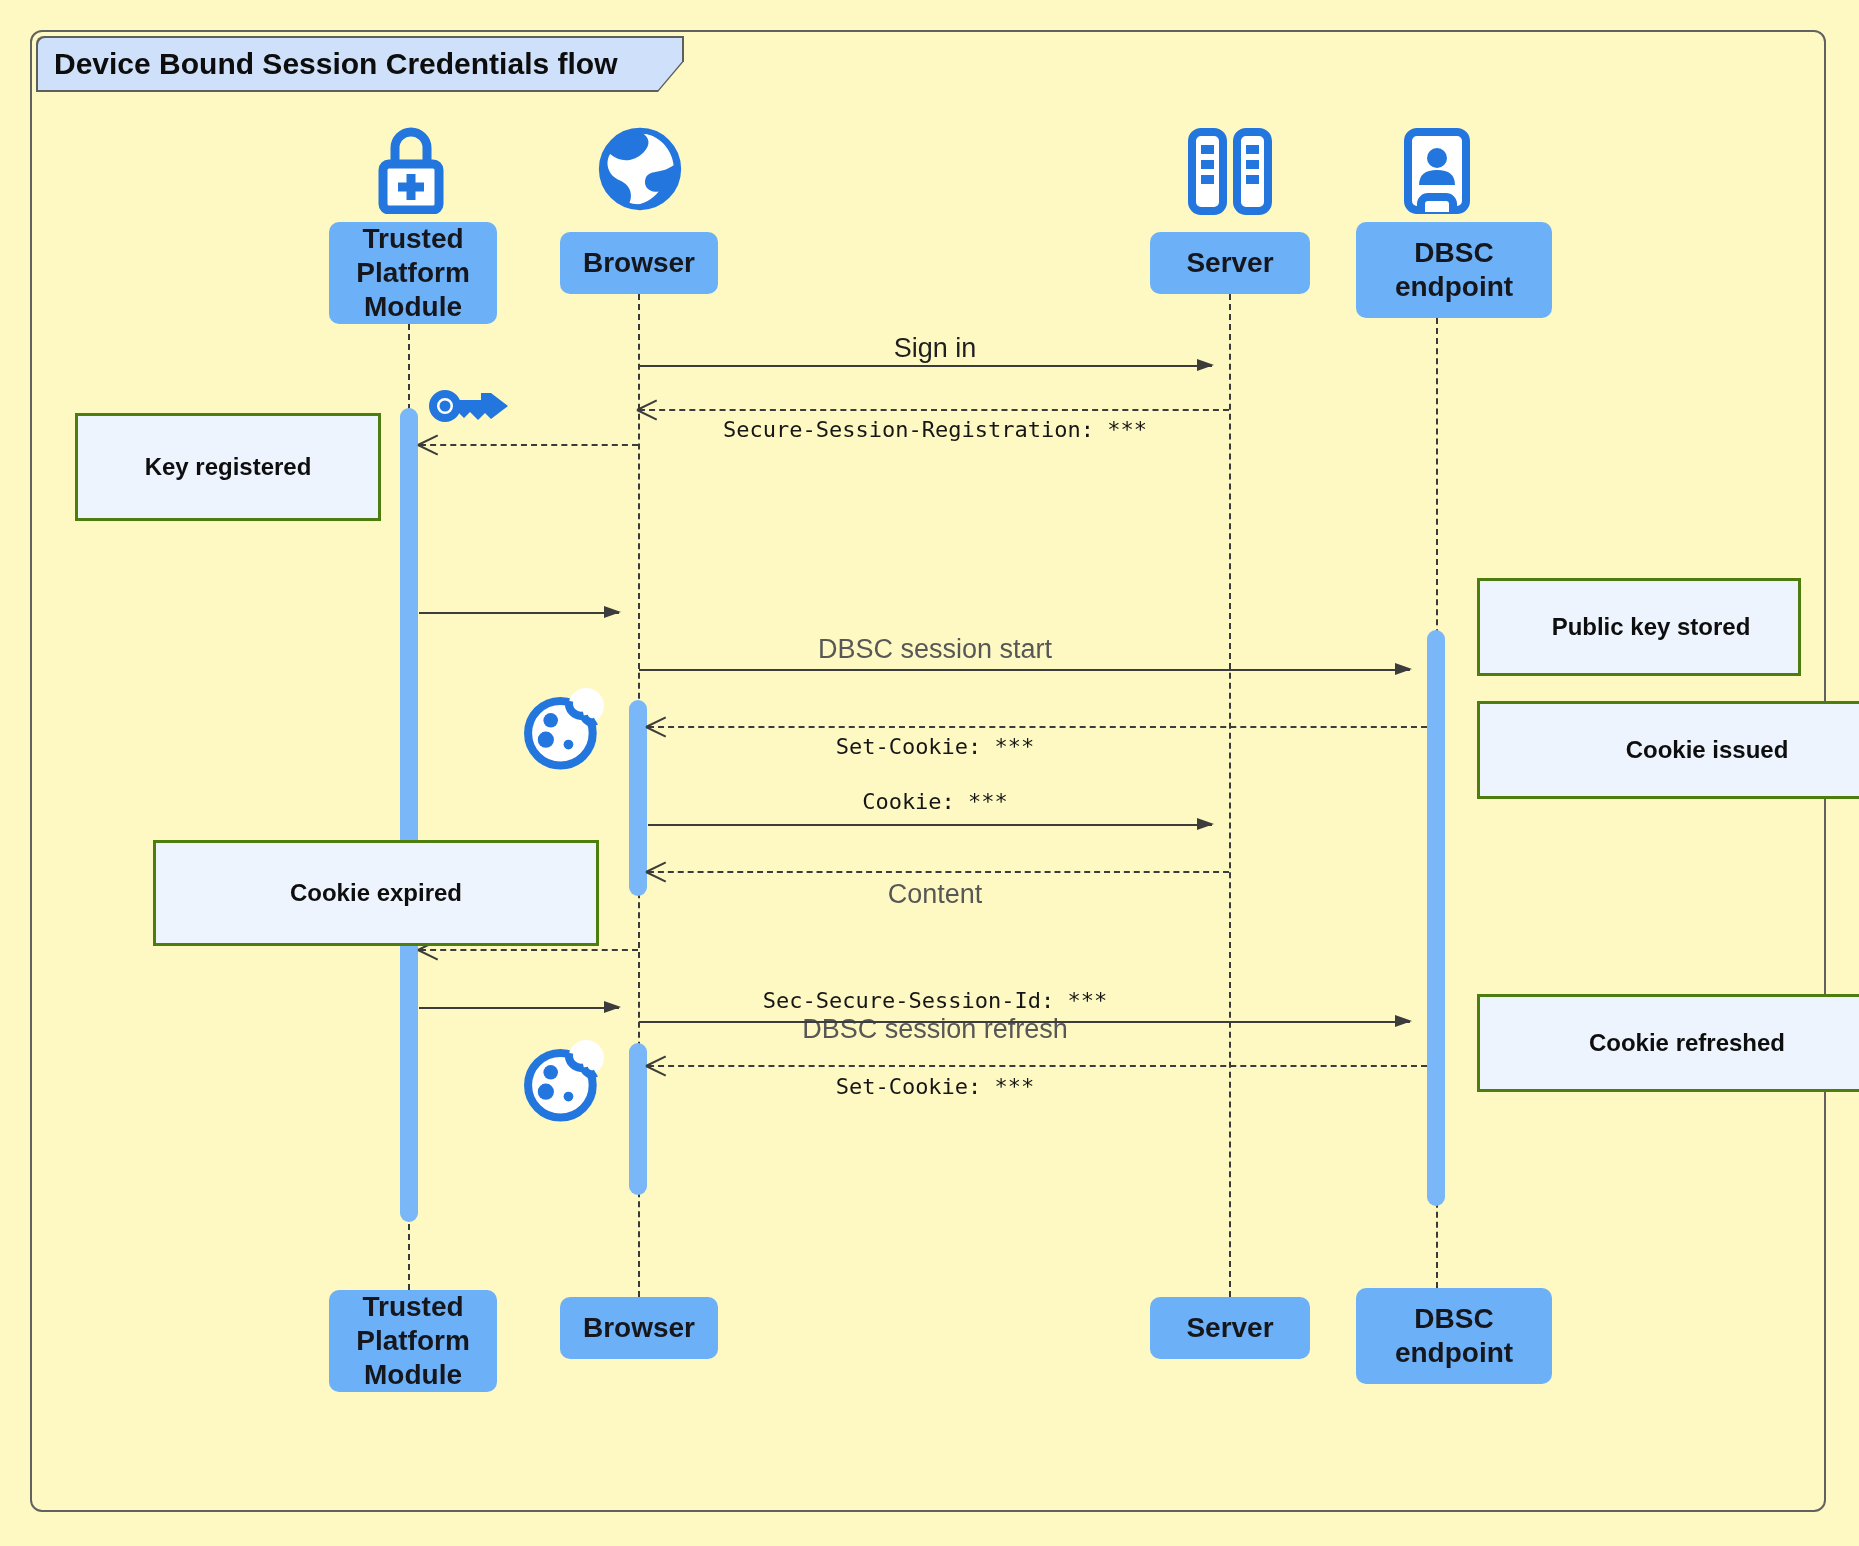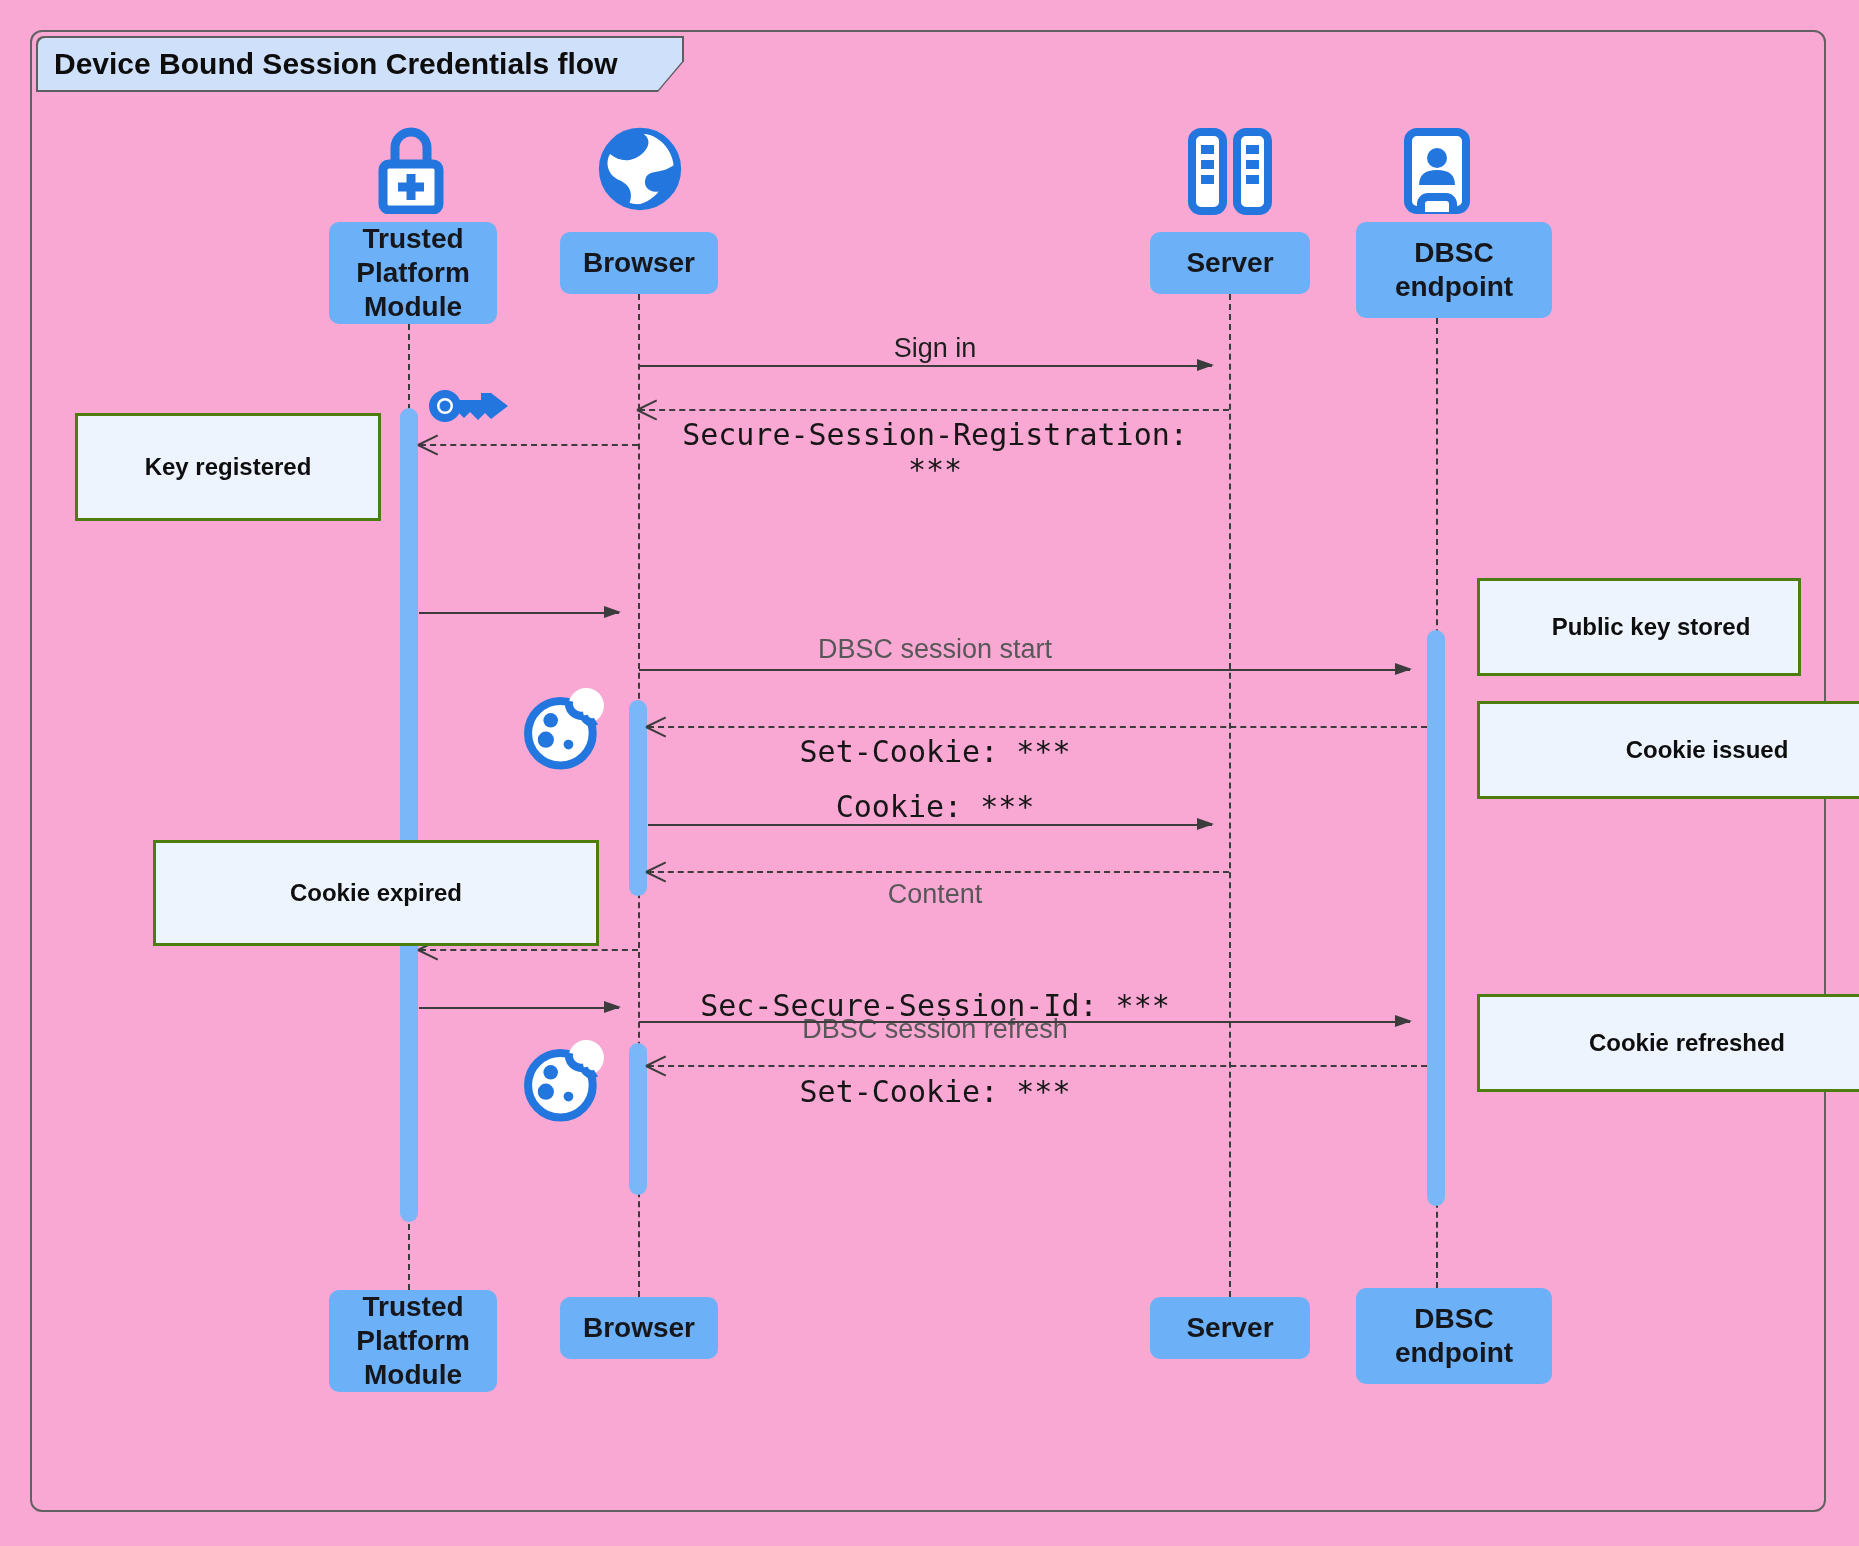--- a/index.html
+++ b/index.html
@@ -1,16 +1,16 @@
 <!DOCTYPE html>
 <html><head>
 <meta charset="utf-8">
 <style>
   html,body{margin:0;padding:0;background:#ffffff;}
-  .canvas{position:relative;width:1859px;height:1546px;background:#f9a8d4;overflow:hidden;
+  .canvas{position:relative;width:1859px;height:1546px;background:#fef9c3;overflow:hidden;
           font-family:"Liberation Sans",sans-serif;}
   .abs{position:absolute;}
 
   
   .frame{left:30px;top:30px;width:1792px;height:1478px;border:2px solid #616161;border-radius:12px;}
 
   
   .title-outer{left:36px;top:36px;width:648px;height:56px;background:#5e5e5e;
     clip-path:polygon(0 0,100% 0,100% 45%,calc(100% - 26px) 100%,0 100%);border-radius:8px 0 0 0;}
   .title-inner{position:absolute;left:2px;top:2px;right:2px;bottom:2px;background:#cfe1fa;
@@ -28,21 +28,21 @@
   
   .bar{width:18px;background:#79b7f8;border-radius:9px;z-index:3;}
 
   
   .note{background:#edf4fd;border:3px solid #4d7c0f;display:flex;align-items:center;justify-content:center;
     text-align:left;font-weight:bold;font-size:24px;line-height:1.45;color:#0e0e0e;z-index:5;}
 
   
   .mlabel{width:570px;left:650px;text-align:center;font-size:27px;color:#575757;z-index:4;}
   .mlabel.dark{color:#1f1f1f;}
-  .mono{font-family:"DejaVu Sans Mono",monospace;font-size:30px;color:#161616;}
+  .mono{font-family:"DejaVu Sans Mono",monospace;font-size:22px;color:#161616;}
 
   
   .line{height:0;z-index:4;}
   .line.solid{border-top:2px solid #3c3c3c;}
   .line.dashed{border-top:2px dashed #3c3c3c;}
   .head-fill-right:after{content:'';position:absolute;right:-2px;top:-8px;width:0;height:0;
     border-left:17px solid #3c3c3c;border-top:6px solid transparent;border-bottom:6px solid transparent;}
   .head-open-left:before,.head-open-left:after{content:'';position:absolute;left:-2px;width:22px;height:2px;
     background:#3c3c3c;transform-origin:0 50%;}
   .head-open-left:before{top:-2px;transform:rotate(26deg);}

